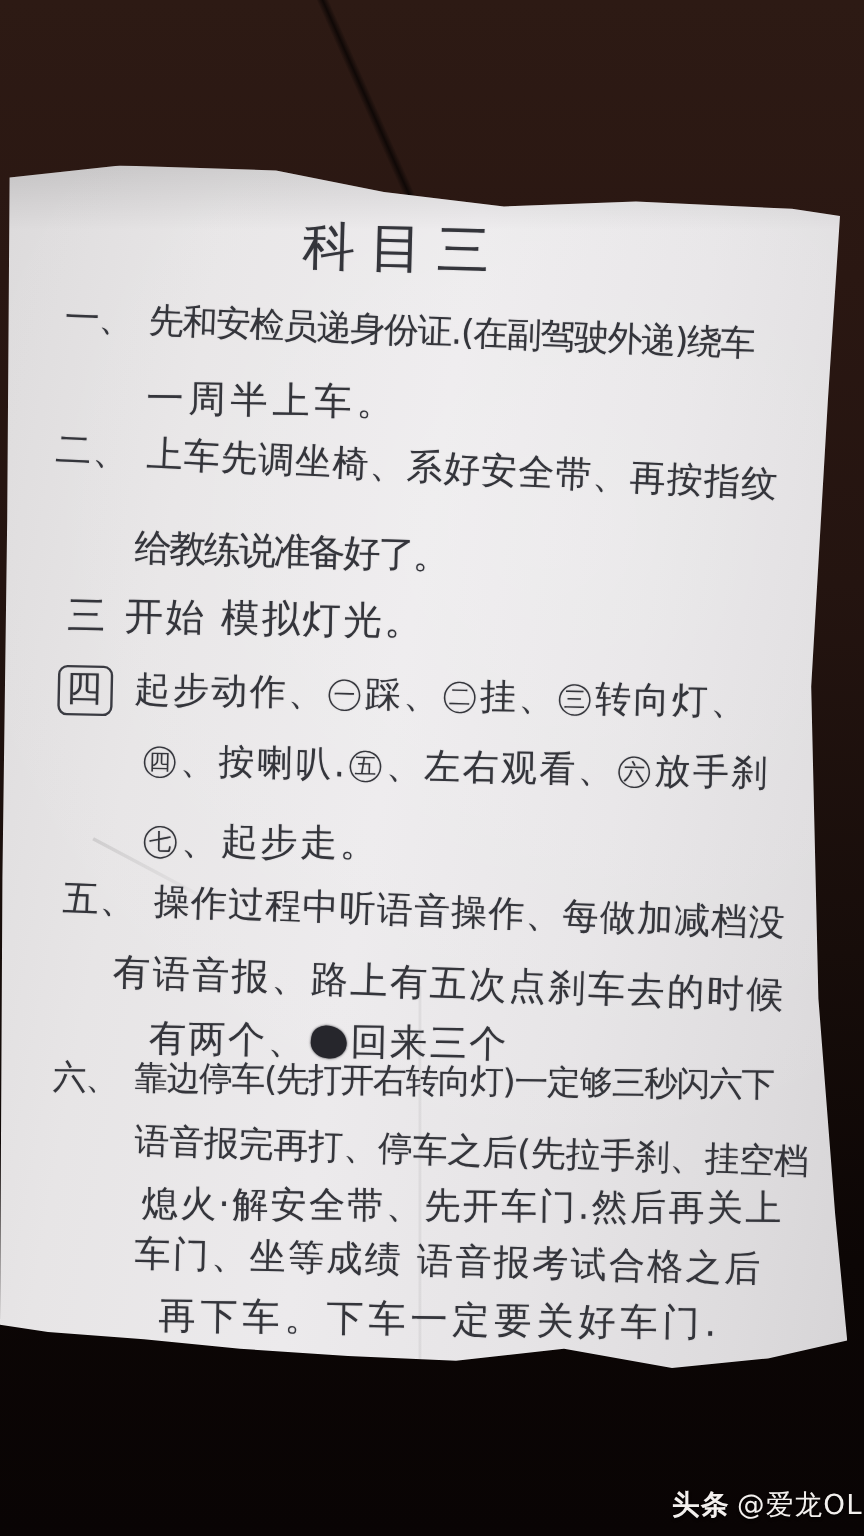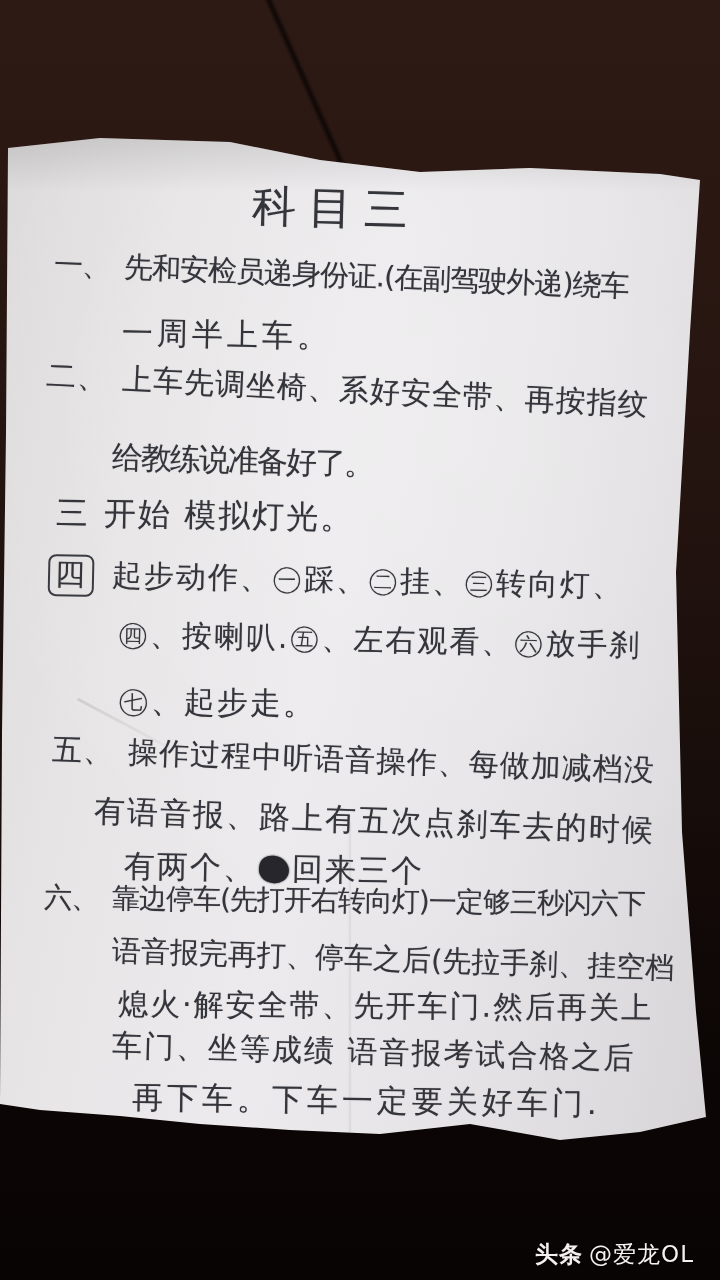--- a/index.html
+++ b/index.html
@@ -49,21 +49,21 @@
   }
   .marker{display:inline-block;margin-right:14px;}
   .marker.boxed{border:2.5px solid #3a3b42;border-radius:8px;padding:0 5px 2px 5px;margin-right:18px;}
   .title-line{font-size:44px;letter-spacing:12px;border-bottom:none;}
   .scribble{
     display:inline-block;width:30px;height:27px;margin:0 3px;vertical-align:-4px;
     background:#26262c;border-radius:45% 55% 50% 50%;transform:rotate(8deg);
     box-shadow:0 0 2px #26262c;
   }
   .watermark{
-    position:absolute;right:26px;bottom:10px;color:#f3f0ee;font-size:23px;
+    position:absolute;right:1px;bottom:10px;color:#f3f0ee;font-size:23px;
     letter-spacing:1px;text-shadow:0 1px 2px rgba(0,0,0,.6);text-align:right;
   }
   .watermark .brand{font-weight:700;margin-right:6px;}
 </style>
 </head>
 <body>
 
 <div class="photo">
 
   <div class="cable"></div>

